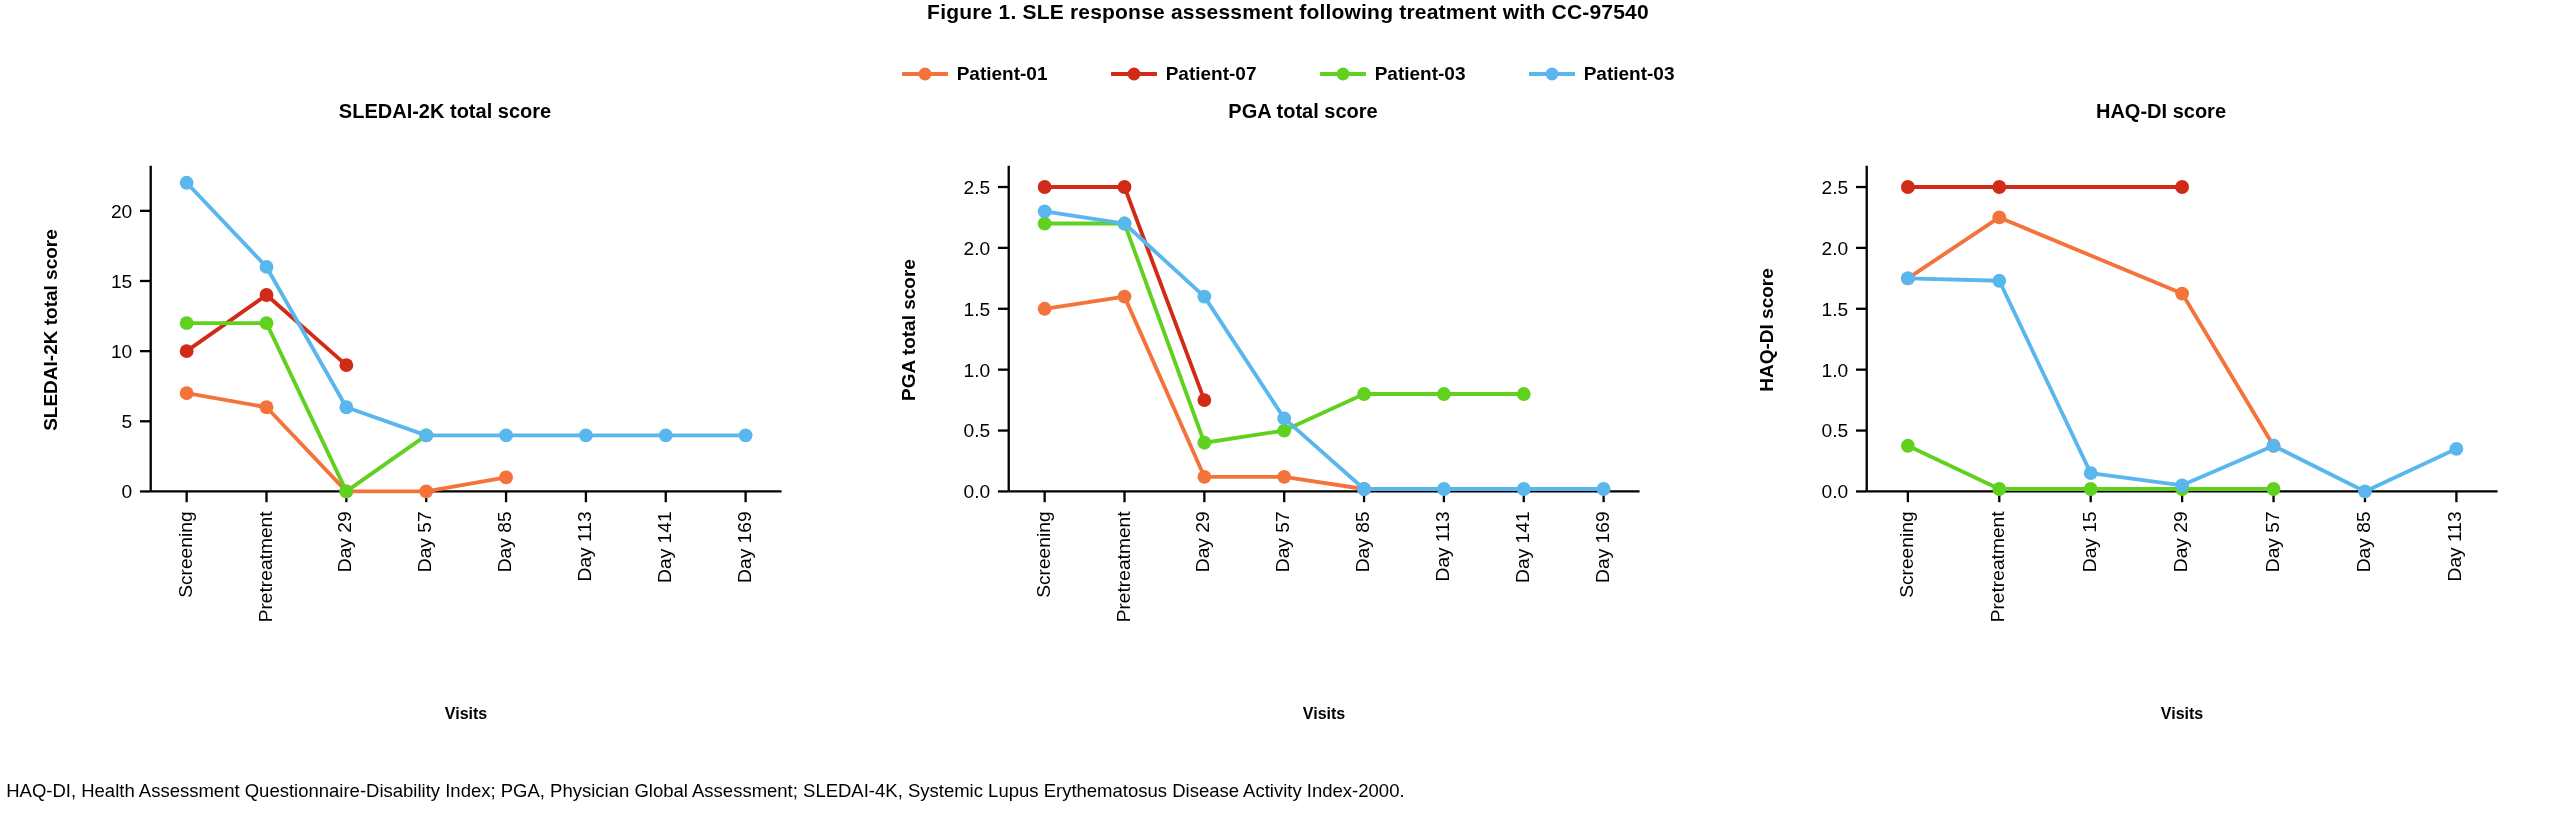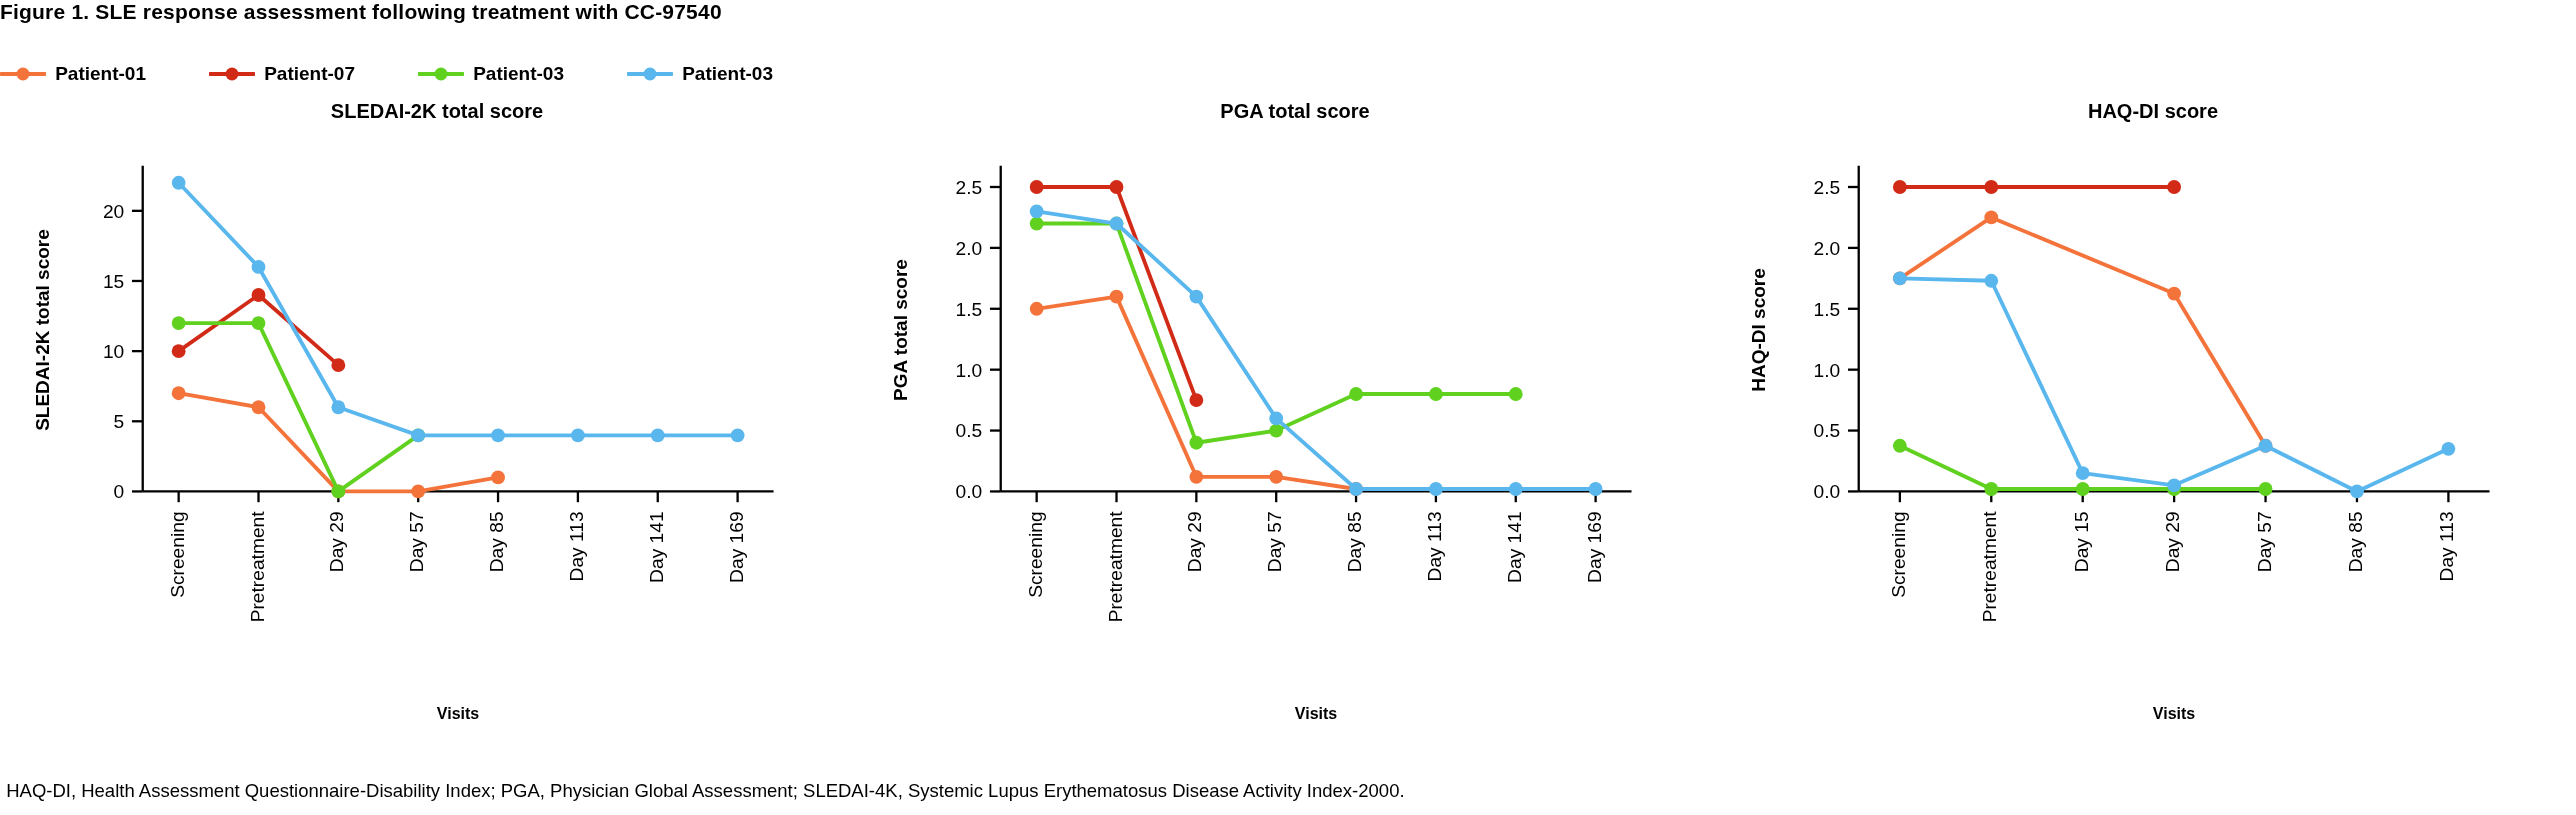--- a/index.html
+++ b/index.html
@@ -13,30 +13,32 @@
     font-family: "Liberation Sans", sans-serif;
     color: #000000;
     position: relative;
     overflow: hidden;
   }
   .figure-title {
     position: absolute;
     top: 0px;
     left: 0;
     width: 100%;
+    text-align: center;
     font-size: 21px;
     font-weight: bold;
     letter-spacing: 0.2px;
   }
   .legend {
     position: absolute;
     top: 63px;
     left: 0;
     width: 100%;
     display: flex;
+    justify-content: center;
     align-items: center;
     gap: 63px;
   }
   .legend-item {
     display: flex;
     align-items: center;
     gap: 9.2px;
     font-size: 19px;
     font-weight: bold;
   }
@@ -53,21 +55,21 @@
     top: 50%;
     width: 13px;
     height: 13px;
     border-radius: 50%;
     transform: translate(-50%, -50%);
     background: inherit;
   }
   .panels {
     position: absolute;
     top: 100px;
-    left: 8px;
+    left: 16px;
     width: 2128px;
     height: 646px;
     text-decoration: underline;
   }
   .panel {
     position: absolute;
     top: 0;
     width: 858px;
     height: 646px;
   }

